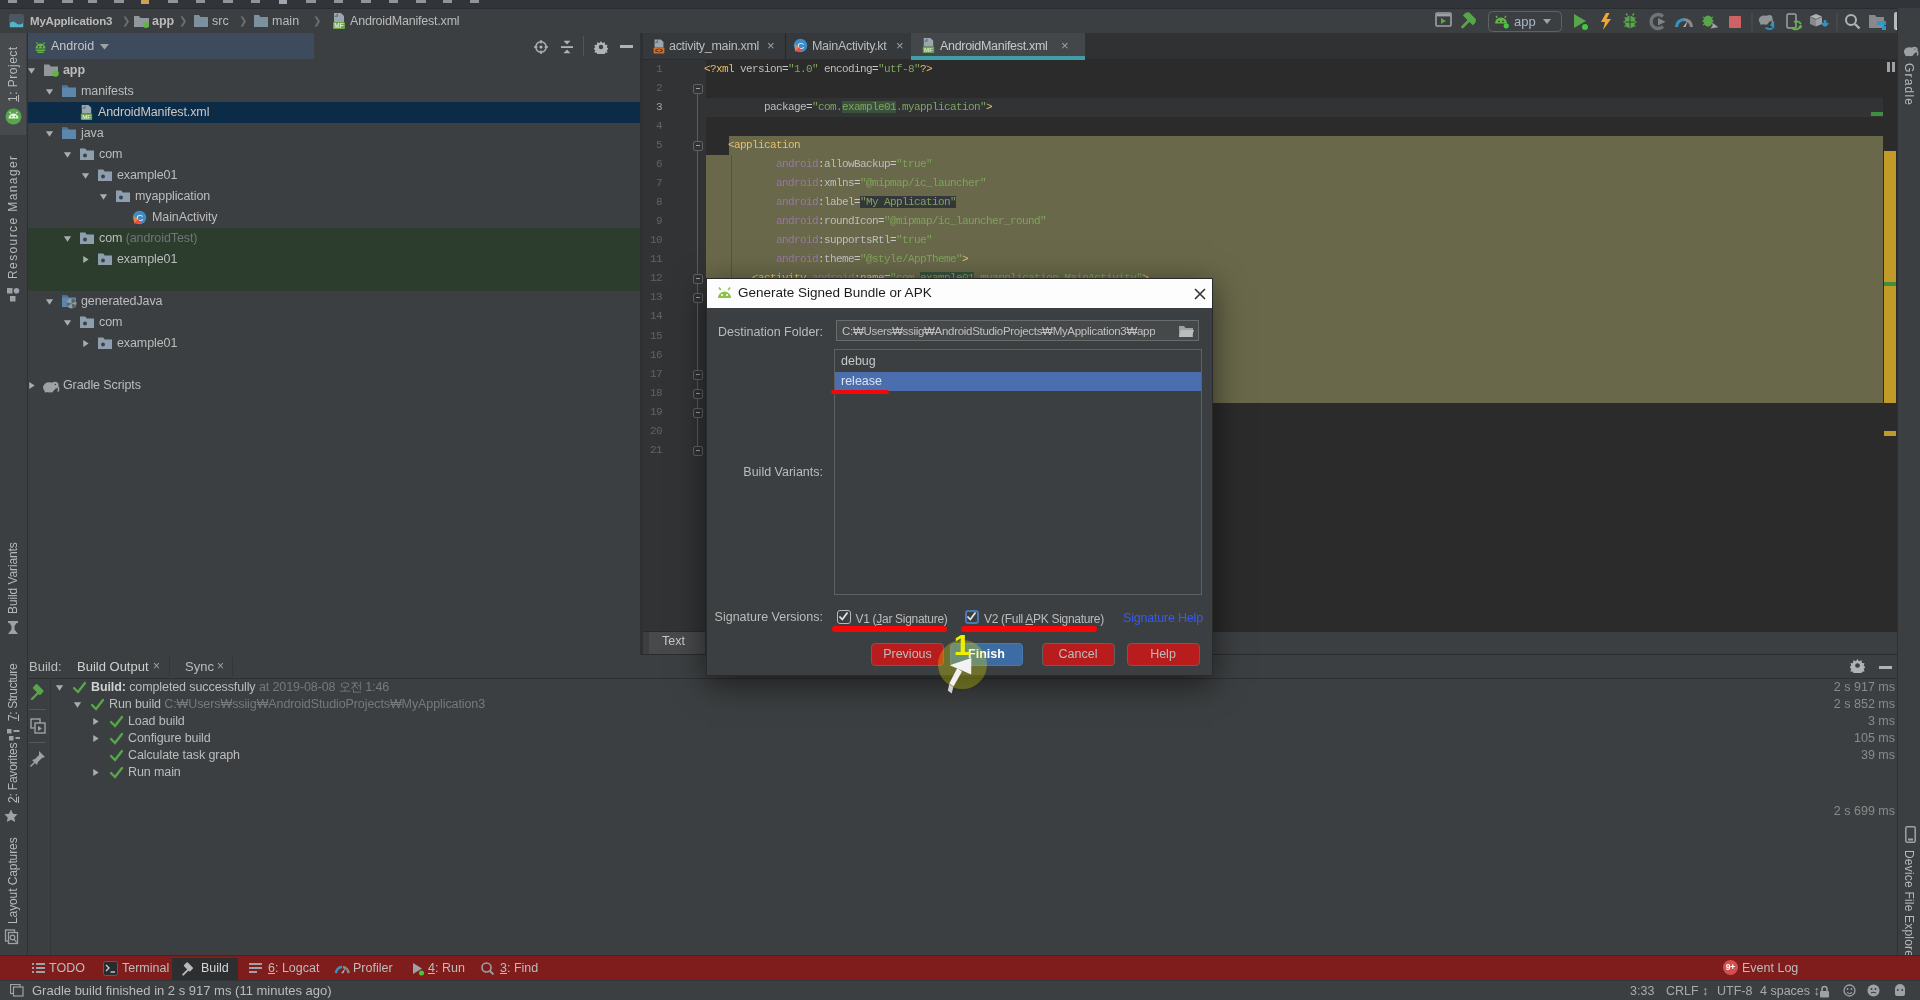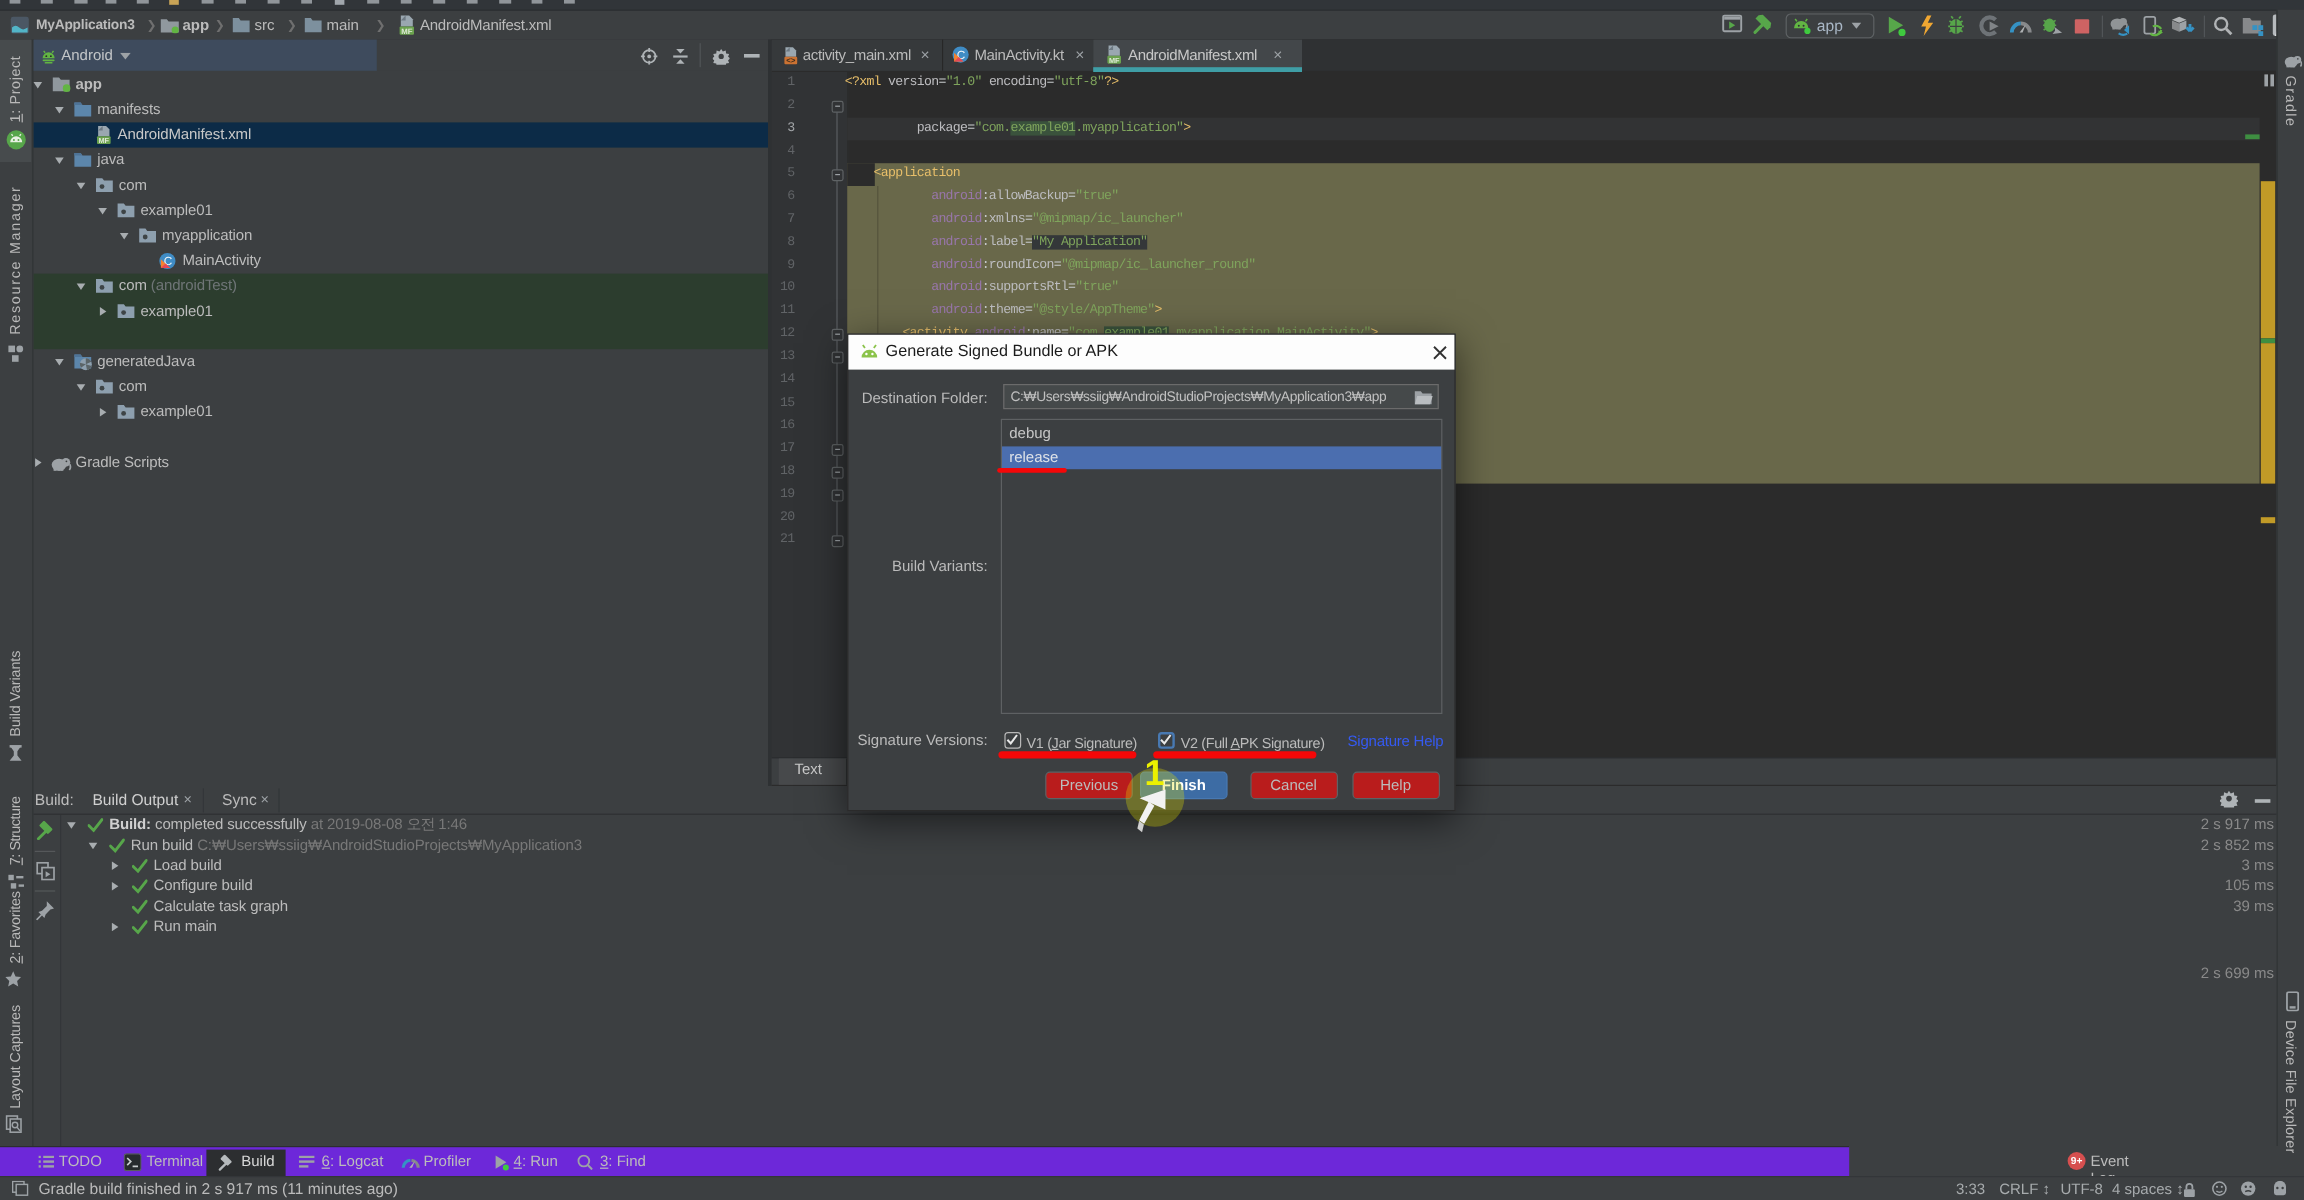--- a/index.html
+++ b/index.html
@@ -639,21 +639,21 @@
     </svg>
 <div class="brow" style="left:100px;top:109px;">Run main</div>
 <div class="bt" style="top:24px;">2 s 917 ms</div>
 <div class="bt" style="top:41px;">2 s 852 ms</div>
 <div class="bt" style="top:58px;">3 ms</div>
 <div class="bt" style="top:75px;">105 ms</div>
 <div class="bt" style="top:92px;">39 ms</div>
 <div class="bt" style="top:109px;margin-top:39px;">2 s 699 ms</div>
 </div>
 
-<div class="a" style="left:0;top:955px;width:1541px;height:25px;background:#6d28d9;border-top:1px solid #2c2e30;" id="statusbar">
+<div class="a" style="left:0;top:955px;width:1920px;height:25px;background:#7f1d1d;border-top:1px solid #2c2e30;" id="statusbar">
 <style>.st{position:absolute;top:5px;font-size:12.5px;color:#bcbcbc;}</style>
 <svg class="a" style="left:32px;top:7px" width="13" height="11" viewBox="0 0 13 11">
       <rect x="0" y="0" width="2" height="2" fill="#9da2a6"></rect>
       <rect x="4" y="0" width="9" height="2" fill="#9da2a6"></rect>
       <rect x="0" y="4" width="2" height="2" fill="#9da2a6"></rect>
       <rect x="4" y="4" width="9" height="2" fill="#9da2a6"></rect>
       <rect x="0" y="8" width="2" height="2" fill="#9da2a6"></rect>
       <rect x="4" y="8" width="9" height="2" fill="#9da2a6"></rect>
     </svg>
 <span class="st" style="left:49px;">TODO</span>

